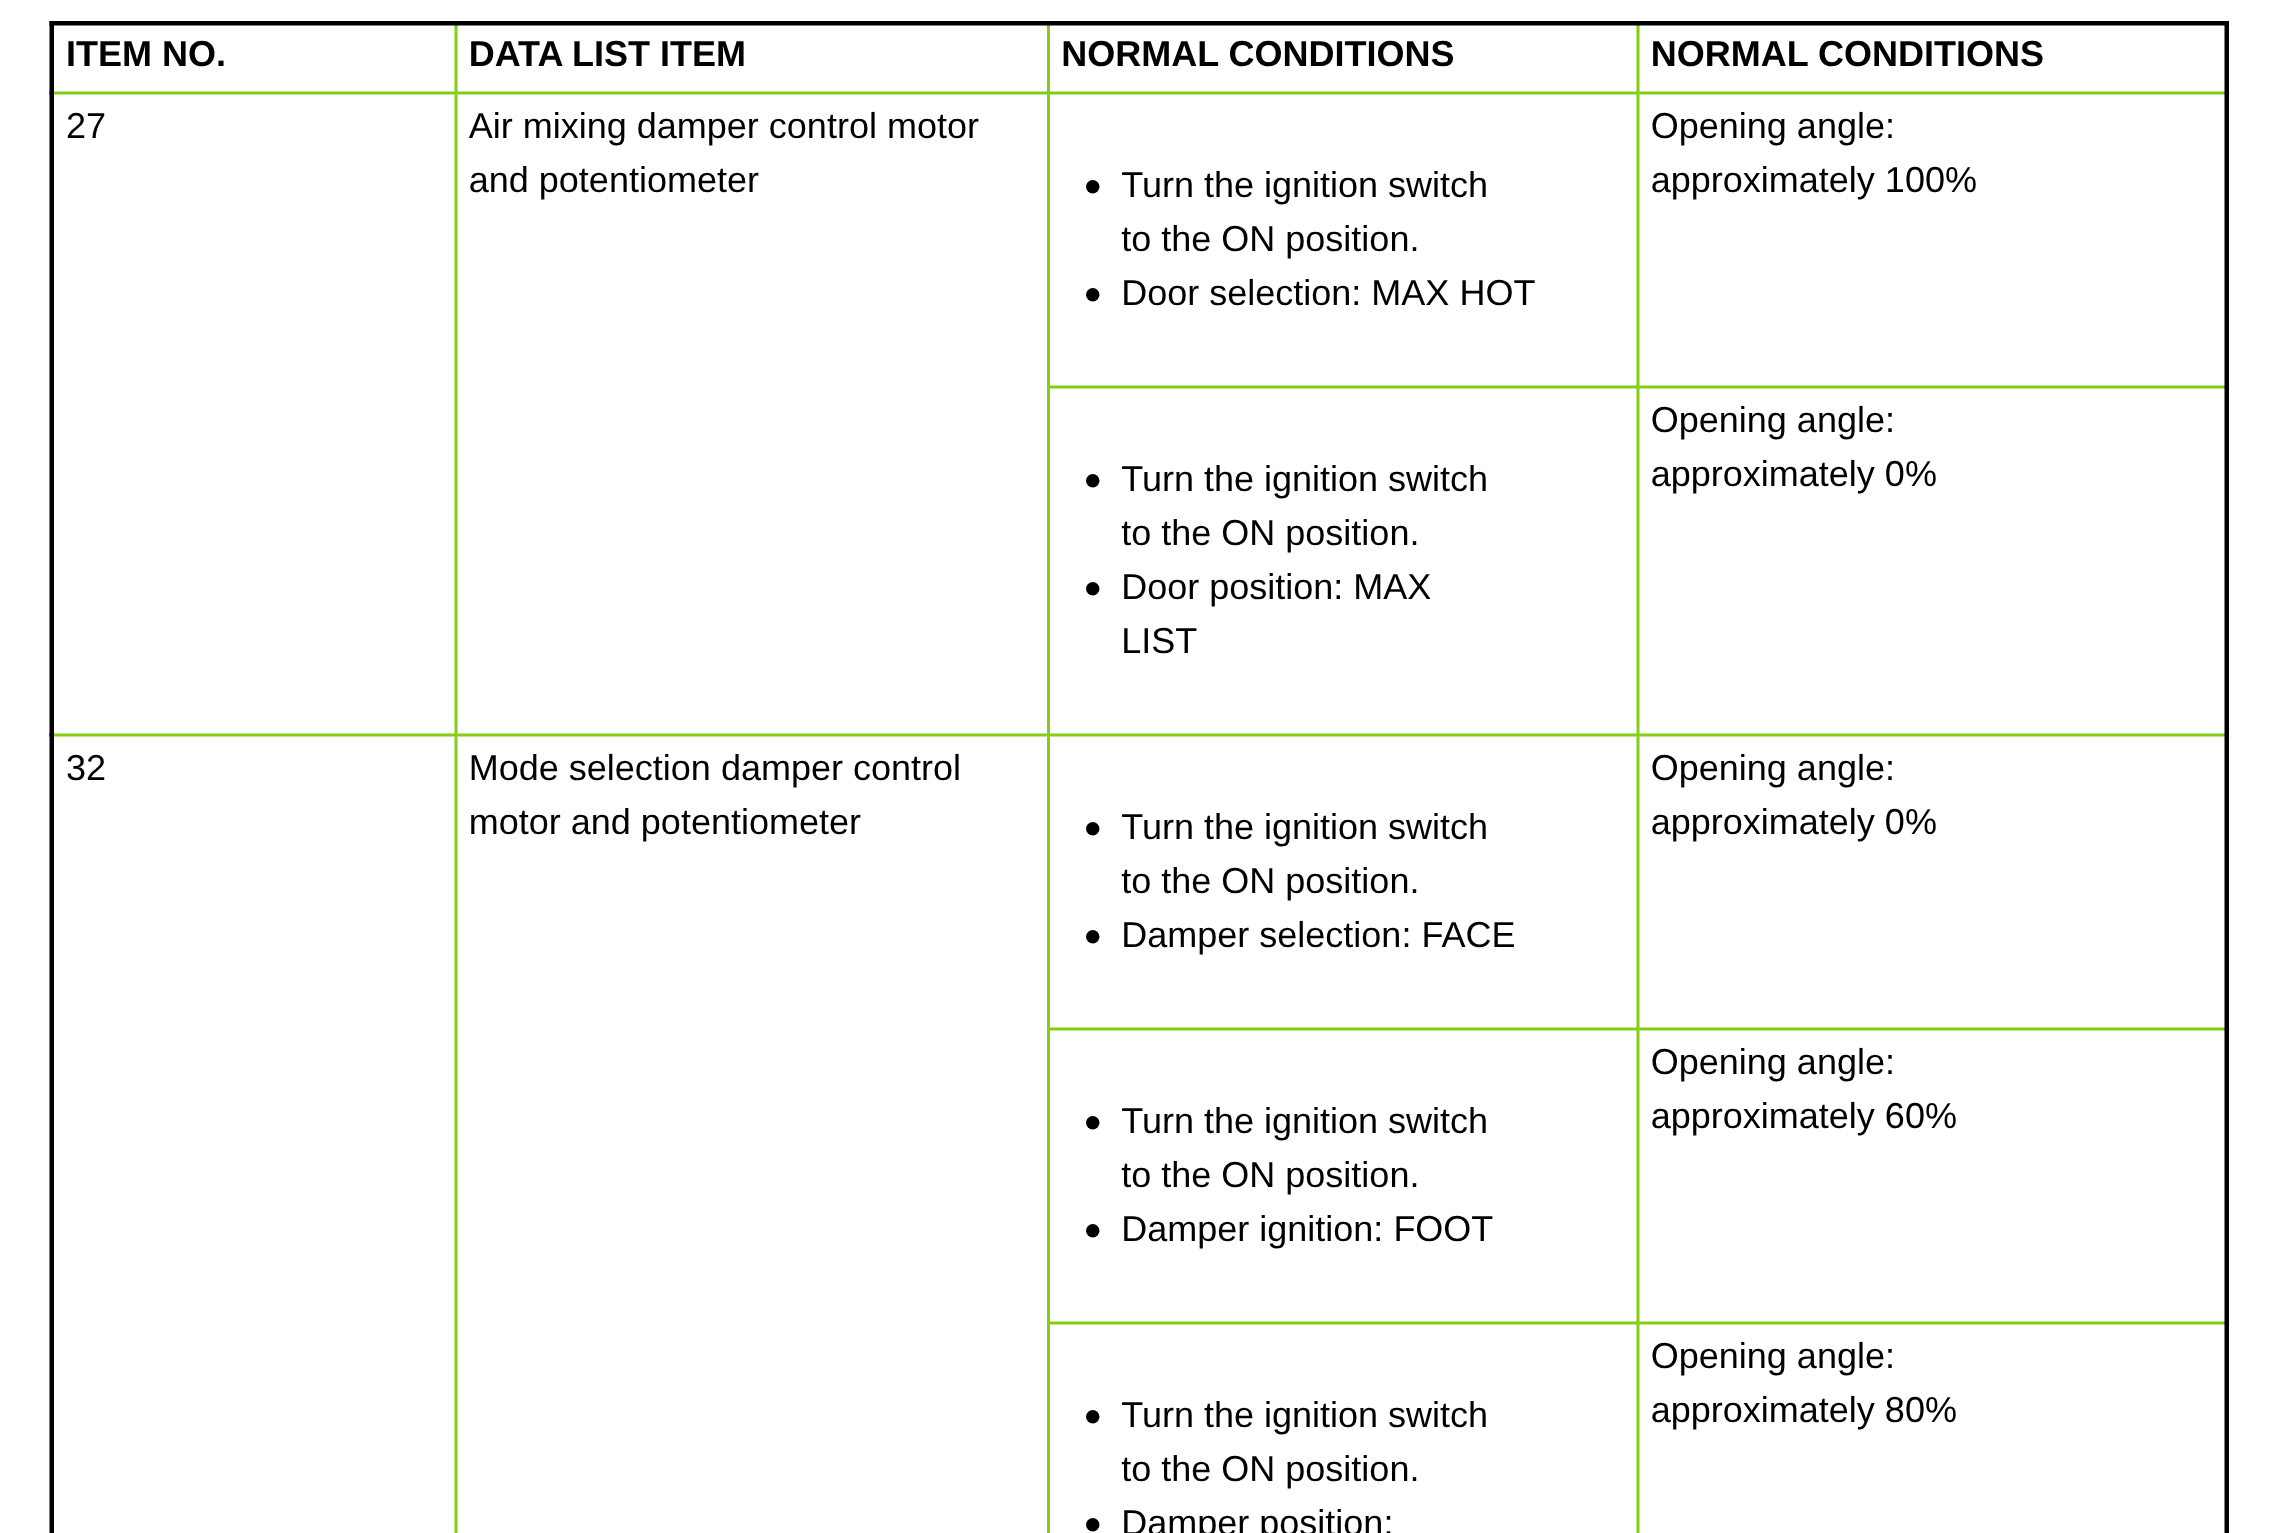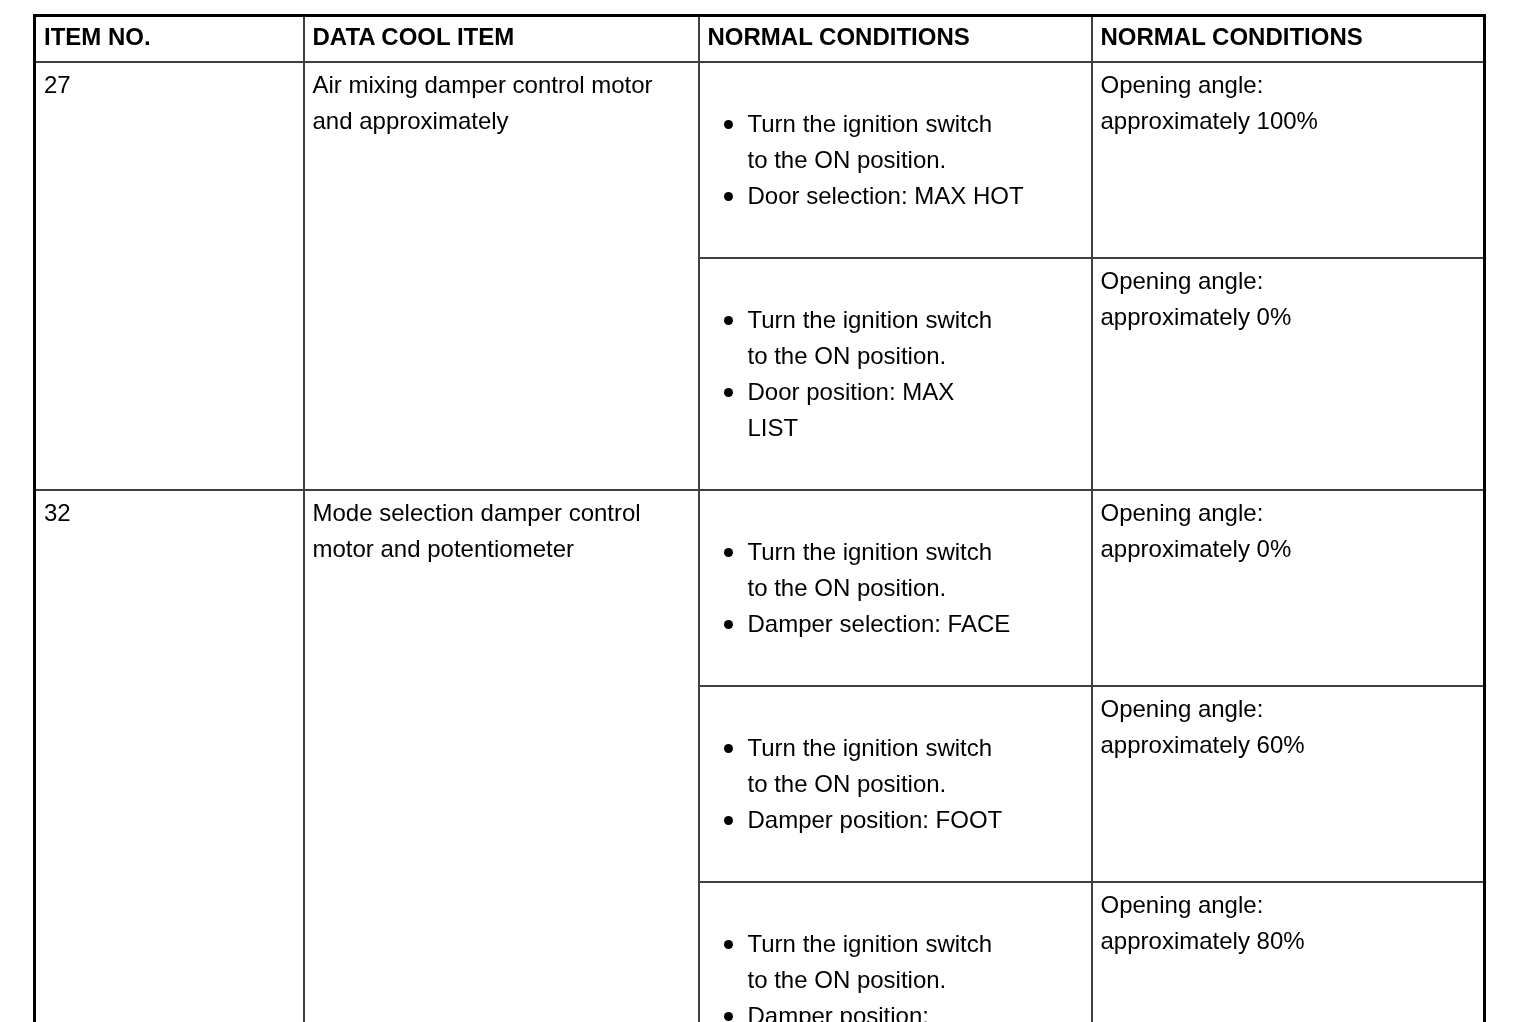--- a/index.html
+++ b/index.html
@@ -21,21 +21,21 @@
     border-collapse: collapse;
     table-layout: fixed;
     width: 1450px;
     border: 3px solid #000;
   }
   col.c1 { width: 269px; }
   col.c2 { width: 395px; }
   col.c3 { width: 393px; }
   col.c4 { width: 393px; }
   th, td {
-    border: 2px solid #404040;
+    border: 2px solid #84cc16;
     vertical-align: top;
     padding: 4px 8px;
     font-size: 24px;
     line-height: 36px;
     white-space: pre-line;
     overflow: hidden;
   }
   th {
     text-align: left;
     font-weight: bold;
@@ -75,28 +75,28 @@
   <table class="data-table">
     <colgroup>
       <col class="c1">
         <col class="c2">
         <col class="c3">
         <col class="c4">
     </colgroup>
     <tbody>
         <tr>
       <th>ITEM NO.</th>
-      <th>DATA COOL ITEM</th>
+      <th>DATA LIST ITEM</th>
       <th>NORMAL CONDITIONS</th>
       <th>NORMAL CONDITIONS</th>
     </tr>
 
     <tr class="r-31a">
       <td rowspan="2">27</td>
-      <td rowspan="2">Air mixing damper control motor and approximately</td>
+      <td rowspan="2">Air mixing damper control motor and potentiometer</td>
       <td>
         <ul class="bullets"><li>Turn the ignition switch
 to the ON position.</li><li>Door selection: MAX HOT</li></ul>
       </td>
       <td>Opening angle:
 approximately 100%</td>
     </tr>
     <tr class="r-31b">
       <td>
         <ul class="bullets"><li>Turn the ignition switch
@@ -113,21 +113,21 @@
       <td>
         <ul class="bullets"><li>Turn the ignition switch
 to the ON position.</li><li>Damper selection: FACE</li></ul>
       </td>
       <td>Opening angle:
 approximately 0%</td>
     </tr>
     <tr class="r-32b">
       <td>
         <ul class="bullets"><li>Turn the ignition switch
-to the ON position.</li><li>Damper position: FOOT</li></ul>
+to the ON position.</li><li>Damper ignition: FOOT</li></ul>
       </td>
       <td>Opening angle:
 approximately 60%</td>
     </tr>
     <tr class="r-32c">
       <td>
         <ul class="bullets"><li>Turn the ignition switch
 to the ON position.</li><li>Damper position:
 FOOT/DEF</li></ul>
       </td>

